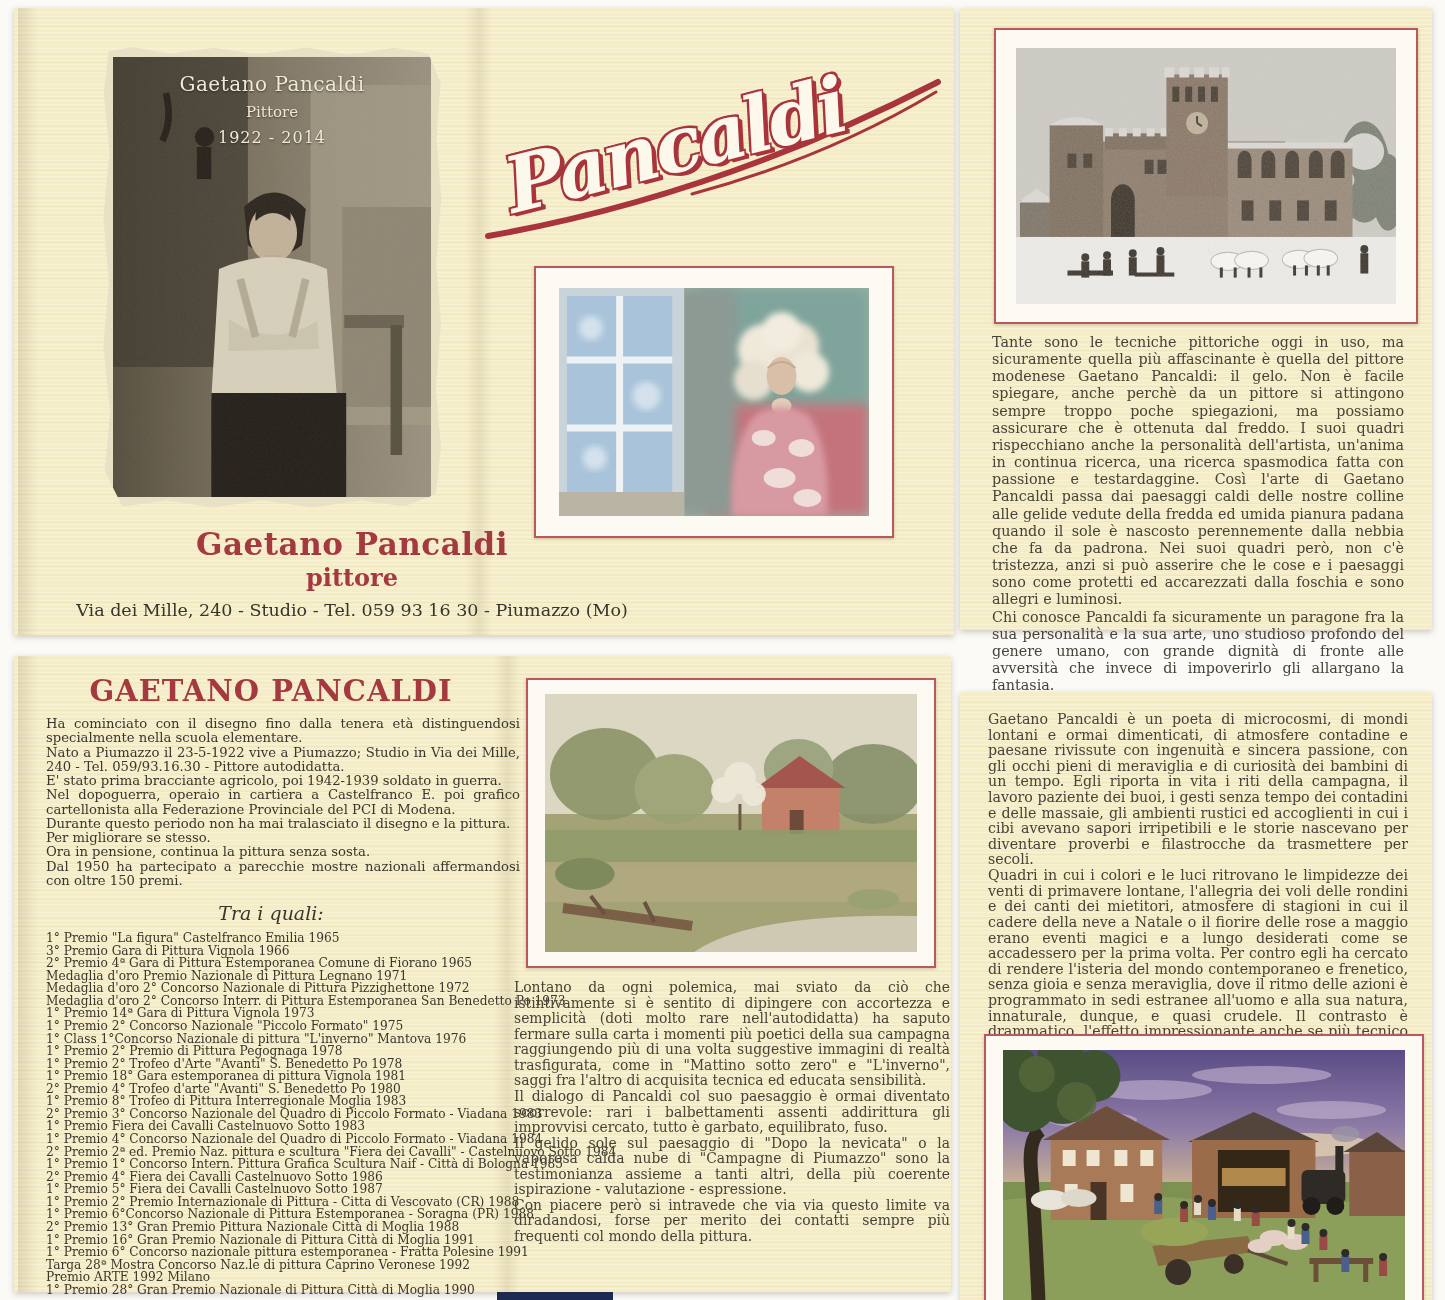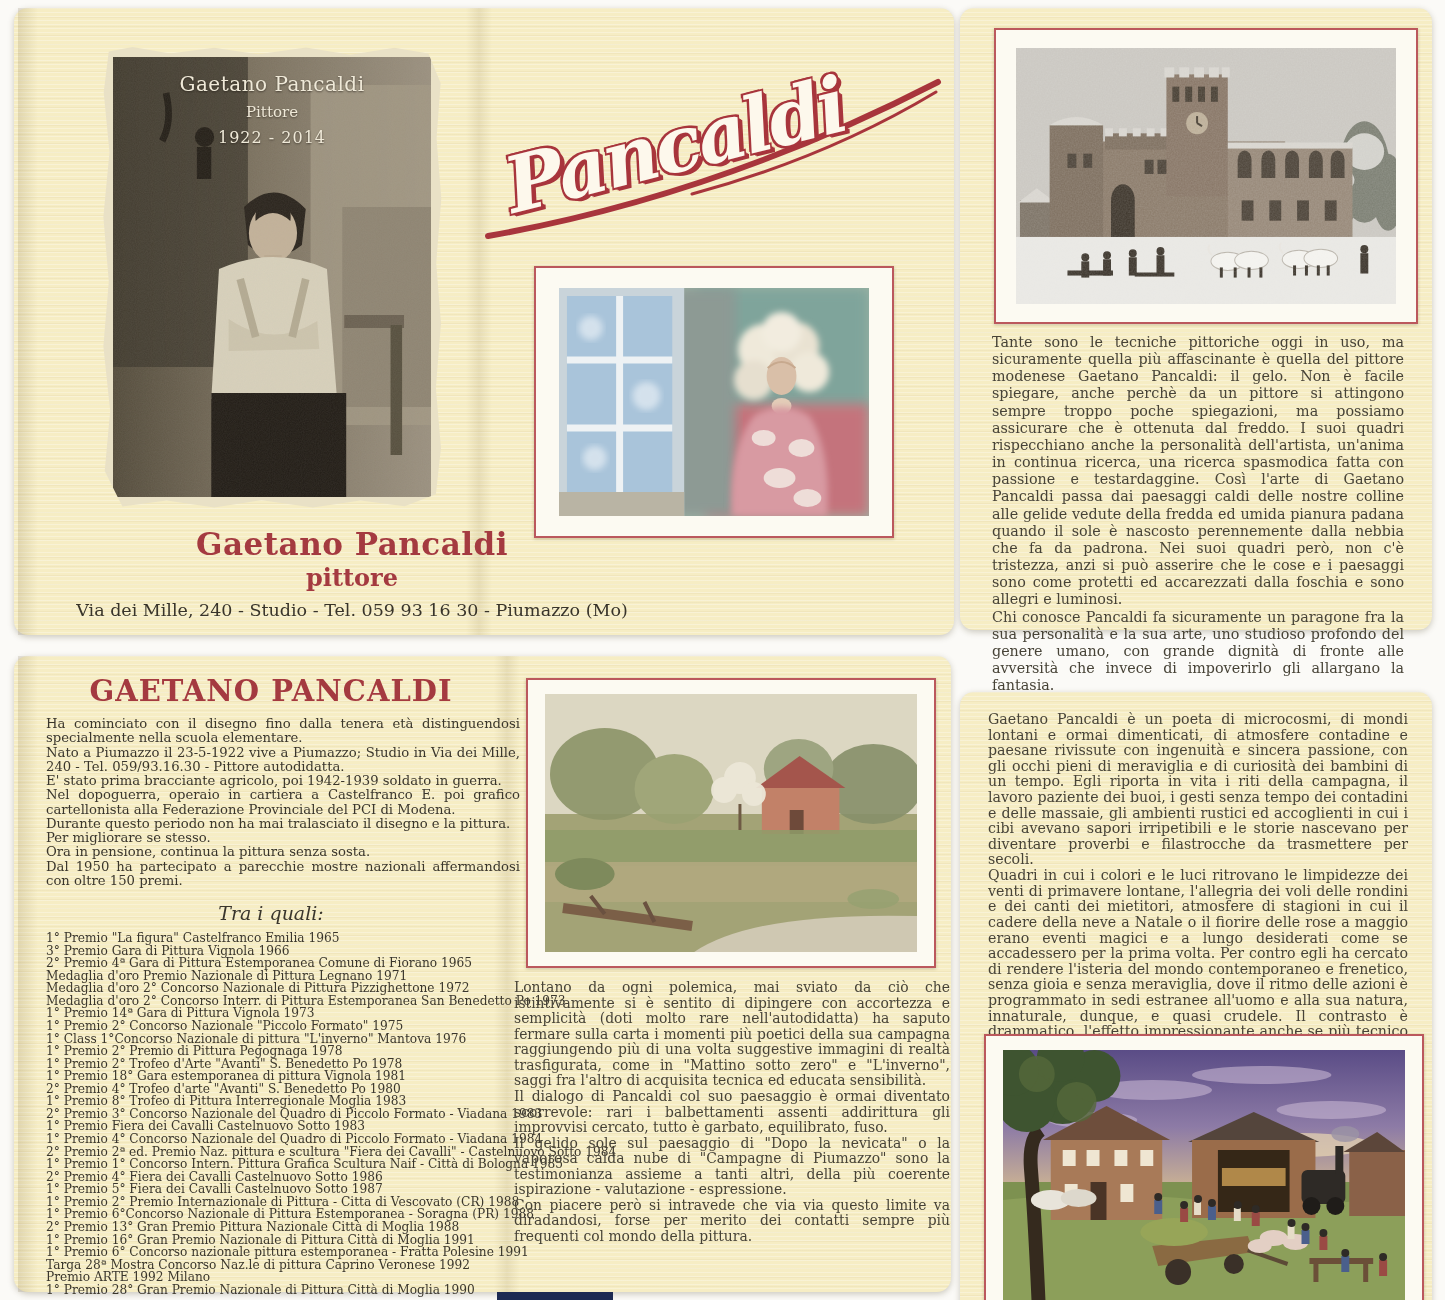--- a/index.html
+++ b/index.html
@@ -10,21 +10,20 @@
     font-family:"DejaVu Serif","Liberation Serif",serif;
     overflow:hidden;
   }
   .panel {
     position:absolute;
     background-color:#f6edc4;
     background-image:
       repeating-linear-gradient(180deg, rgba(255,255,255,.30) 0px, rgba(255,255,255,.30) 1px, rgba(0,0,0,0) 1px, rgba(0,0,0,0) 4px),
       repeating-linear-gradient(180deg, rgba(176,150,96,.08) 0px, rgba(176,150,96,.08) 1px, rgba(0,0,0,0) 1px, rgba(0,0,0,0) 9px);
     box-shadow:0 2px 6px rgba(60,50,20,.25);
-    border-radius:14px;
   }
   .crease {
     position:absolute; top:0; bottom:0; width:20px; pointer-events:none;
     background:linear-gradient(90deg, rgba(110,90,50,.16), rgba(255,255,255,0));
   }
   .fold {
     position:absolute; top:0; bottom:0; width:26px; pointer-events:none;
     background:linear-gradient(90deg, rgba(255,255,255,0), rgba(120,100,55,.12) 50%, rgba(255,255,255,0));
   }
   #p-top-left  { left:14px;  top:8px;   width:940px; height:627px; }

